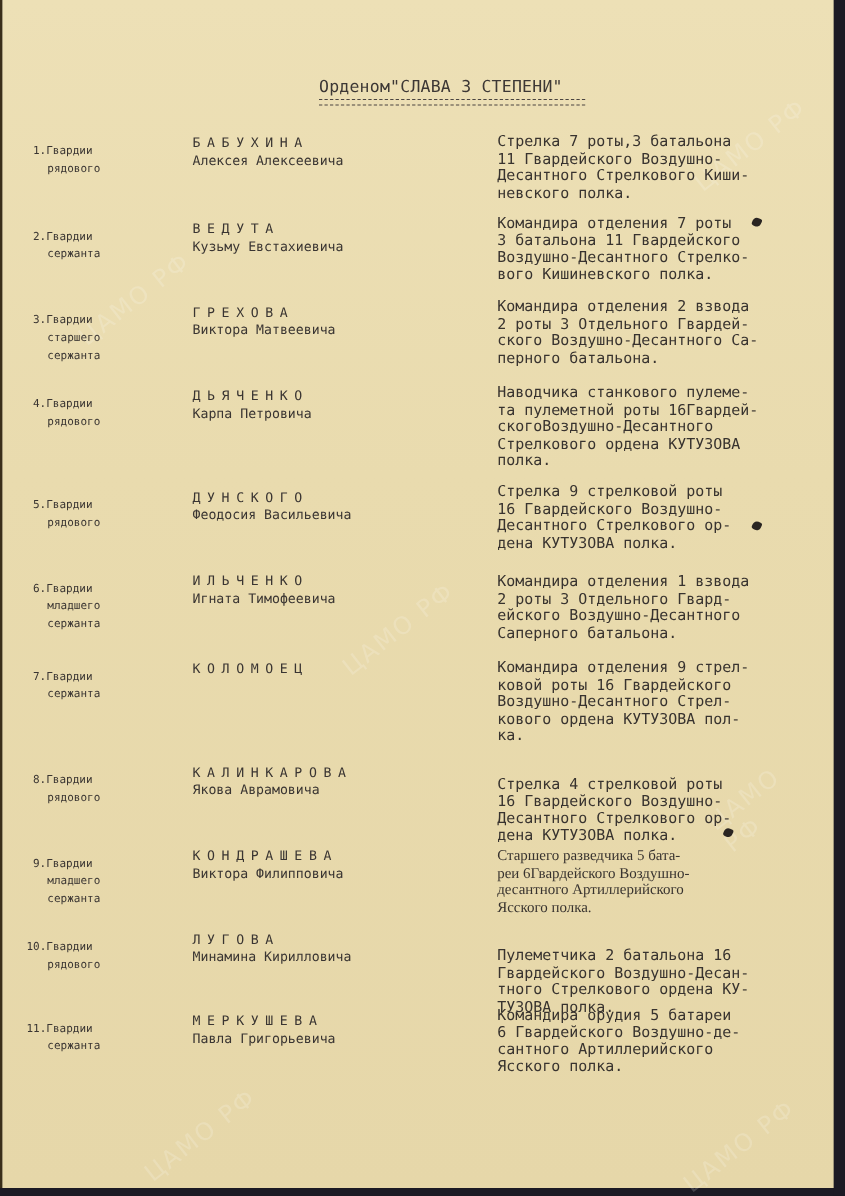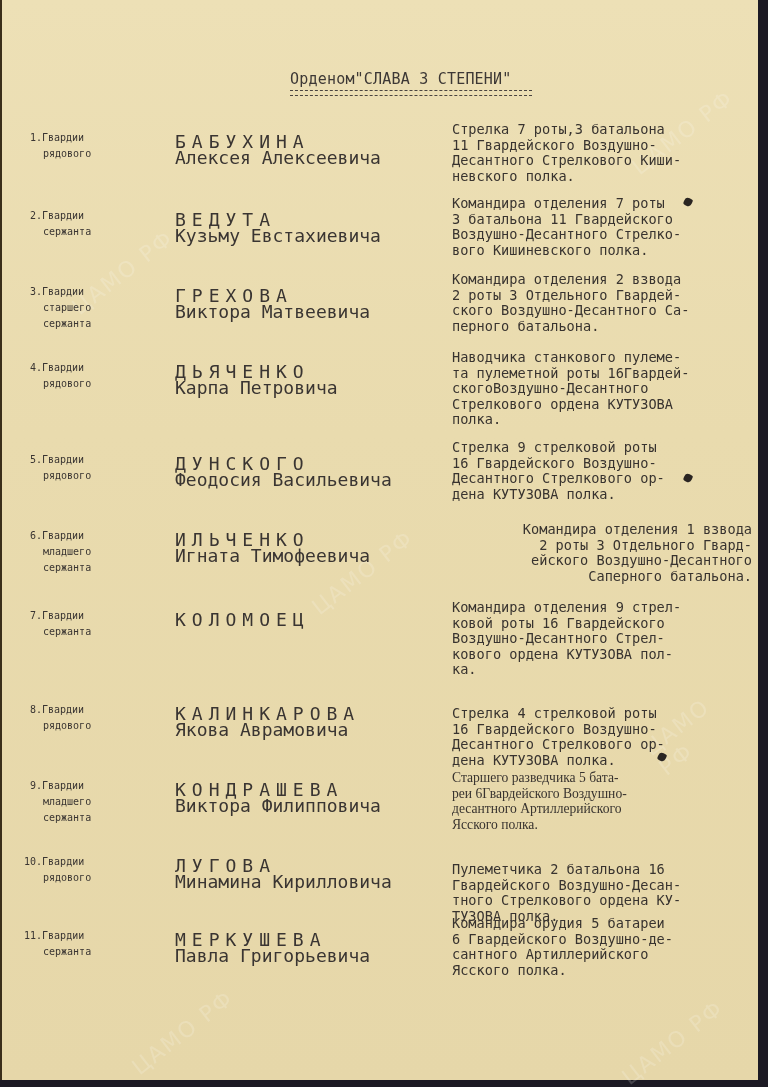--- a/index.html
+++ b/index.html
@@ -60,23 +60,23 @@
       min-width: 18px;
       text-align: right;
     }
     .rank .line2 {
       padding-left: 19px;
       display: block;
     }
     .name {
       position: absolute;
       left: 173px;
-      top: 16px;
+      top: 4px;
       width: 260px;
-      font-size: 18px;
+      font-size: 12px;
       line-height: 16px;
     }
     .surname {
       display: block;
       letter-spacing: 6px;
     }
     .given {
       display: block;
     }
     .unit {
@@ -210,21 +210,21 @@
   <div class="entry" style="top:516px;">
     <div class="rank">
       <span class="num">6.</span><span>Гвардии</span>
       <span class="line2">младшего</span>
       <span class="line2">сержанта</span>
     </div>
     <div class="name">
       <span class="surname">ИЛЬЧЕНКО</span>
       <span class="given">Игната Тимофеевича</span>
     </div>
-    <div class="unit" style="top:6px;text-align:right;">Командира отделения 1 взвода
+    <div class="unit" style="top:6px;">Командира отделения 1 взвода
 2 роты 3 Отдельного Гвард-
 ейского Воздушно-Десантного
 Саперного батальона.</div>
   </div>
 
   <div class="entry" style="top:596px;">
     <div class="rank">
       <span class="num">7.</span><span>Гвардии</span>
       <span class="line2">сержанта</span>
     </div>

